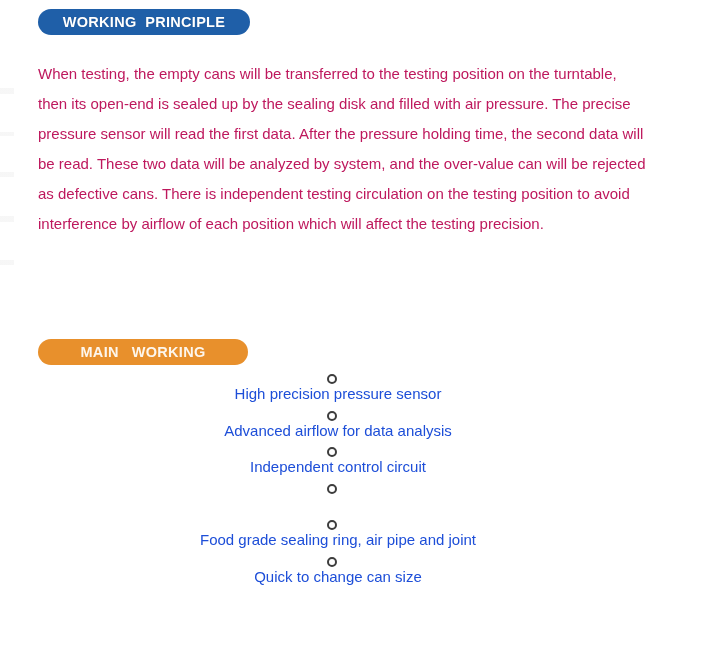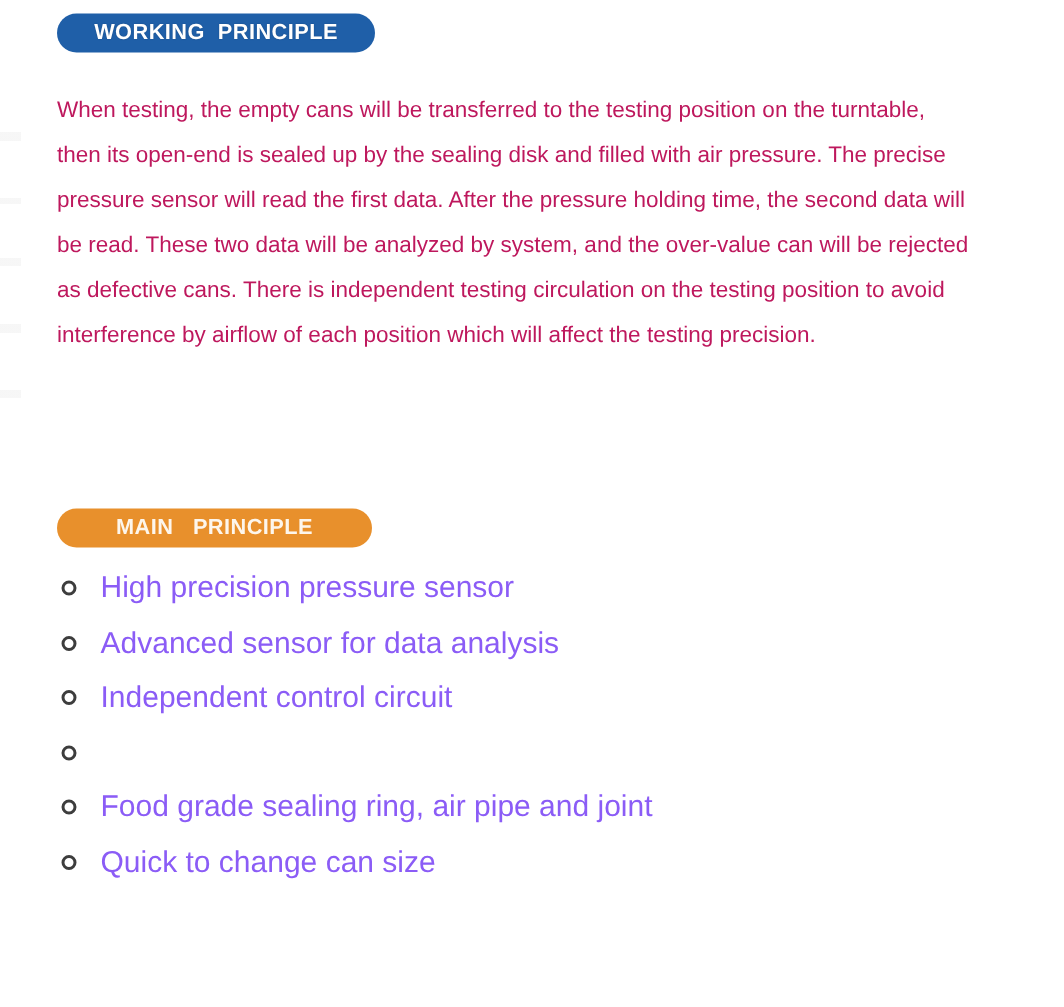--- a/index.html
+++ b/index.html
@@ -79,22 +79,23 @@
     width: 600px;
     list-style: none;
     margin: 0;
     padding: 0;
   }
 
   .feature-item {
     display: flex;
     align-items: center;
     height: 36.5px;
-    font-size: 20px;
-    color: #8b5cf6;
+    font-size: 15px;
+    color: #1d4ed8;
+    flex-direction: column;
   }
 
   .feature-bullet {
     flex: 0 0 auto;
     width: 10px;
     height: 10px;
     margin-right: 16px;
     margin-left: 3px;
     border: 2.5px solid #3d3d3d;
     border-radius: 50%;
@@ -131,30 +132,30 @@
 </style>
 </head>
 <body>
 
 <div class="page">
 
   <div class="badge badge-working">WORKING  PRINCIPLE</div>
 
   <p class="principle-text">When testing, the empty cans will be transferred to the testing position on the turntable, then its open-end is sealed up by the sealing disk and filled with air pressure. The precise pressure sensor will read the first data. After the pressure holding time, the second data will be read. These two data will be analyzed by system, and the over-value can will be rejected as defective cans. There is independent testing circulation on the testing position to avoid interference by airflow of each position which will affect the testing precision.</p>
 
-  <div class="badge badge-features">MAIN   PRINCIPLE</div>
+  <div class="badge badge-features">MAIN   WORKING</div>
 
   <ul class="features-list">
     <li class="feature-item">
       <span class="feature-bullet"></span>
       <span class="feature-label">High precision pressure sensor</span>
     </li>
     <li class="feature-item">
       <span class="feature-bullet"></span>
-      <span class="feature-label">Advanced sensor for data analysis</span>
+      <span class="feature-label">Advanced airflow for data analysis</span>
     </li>
     <li class="feature-item">
       <span class="feature-bullet"></span>
       <span class="feature-label">Independent control circuit</span>
     </li>
     <li class="feature-item">
       <span class="feature-bullet"></span>
     </li>
     <li class="feature-item">
       <span class="feature-bullet"></span>

